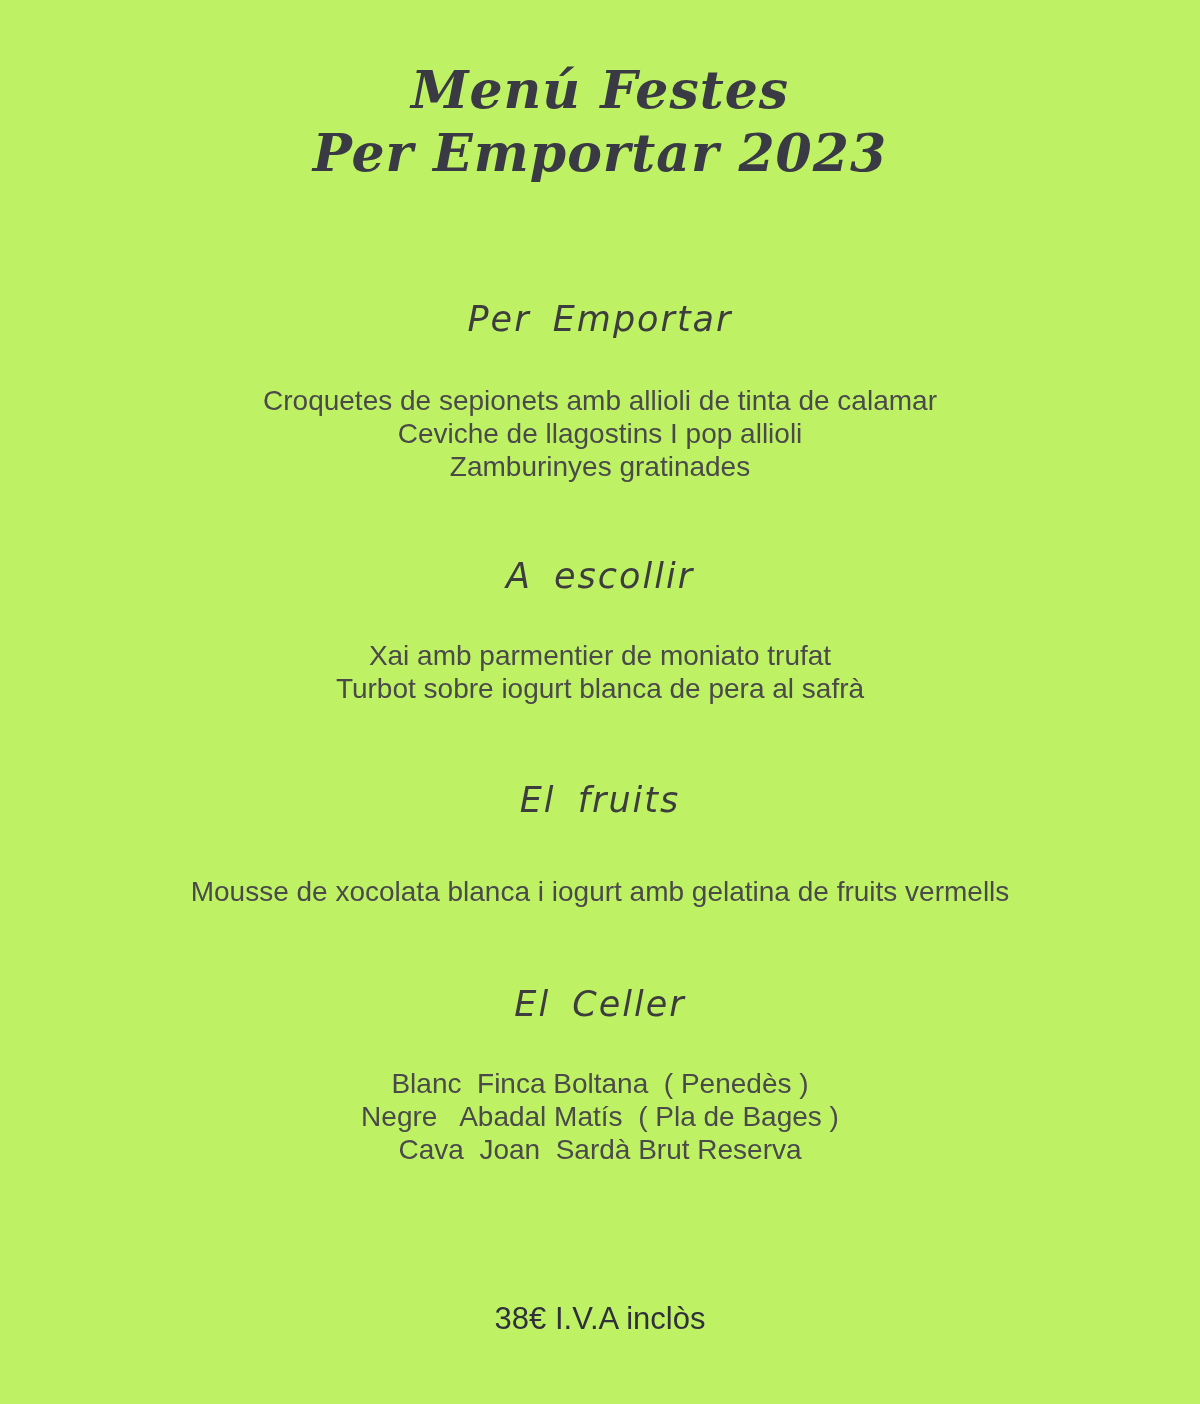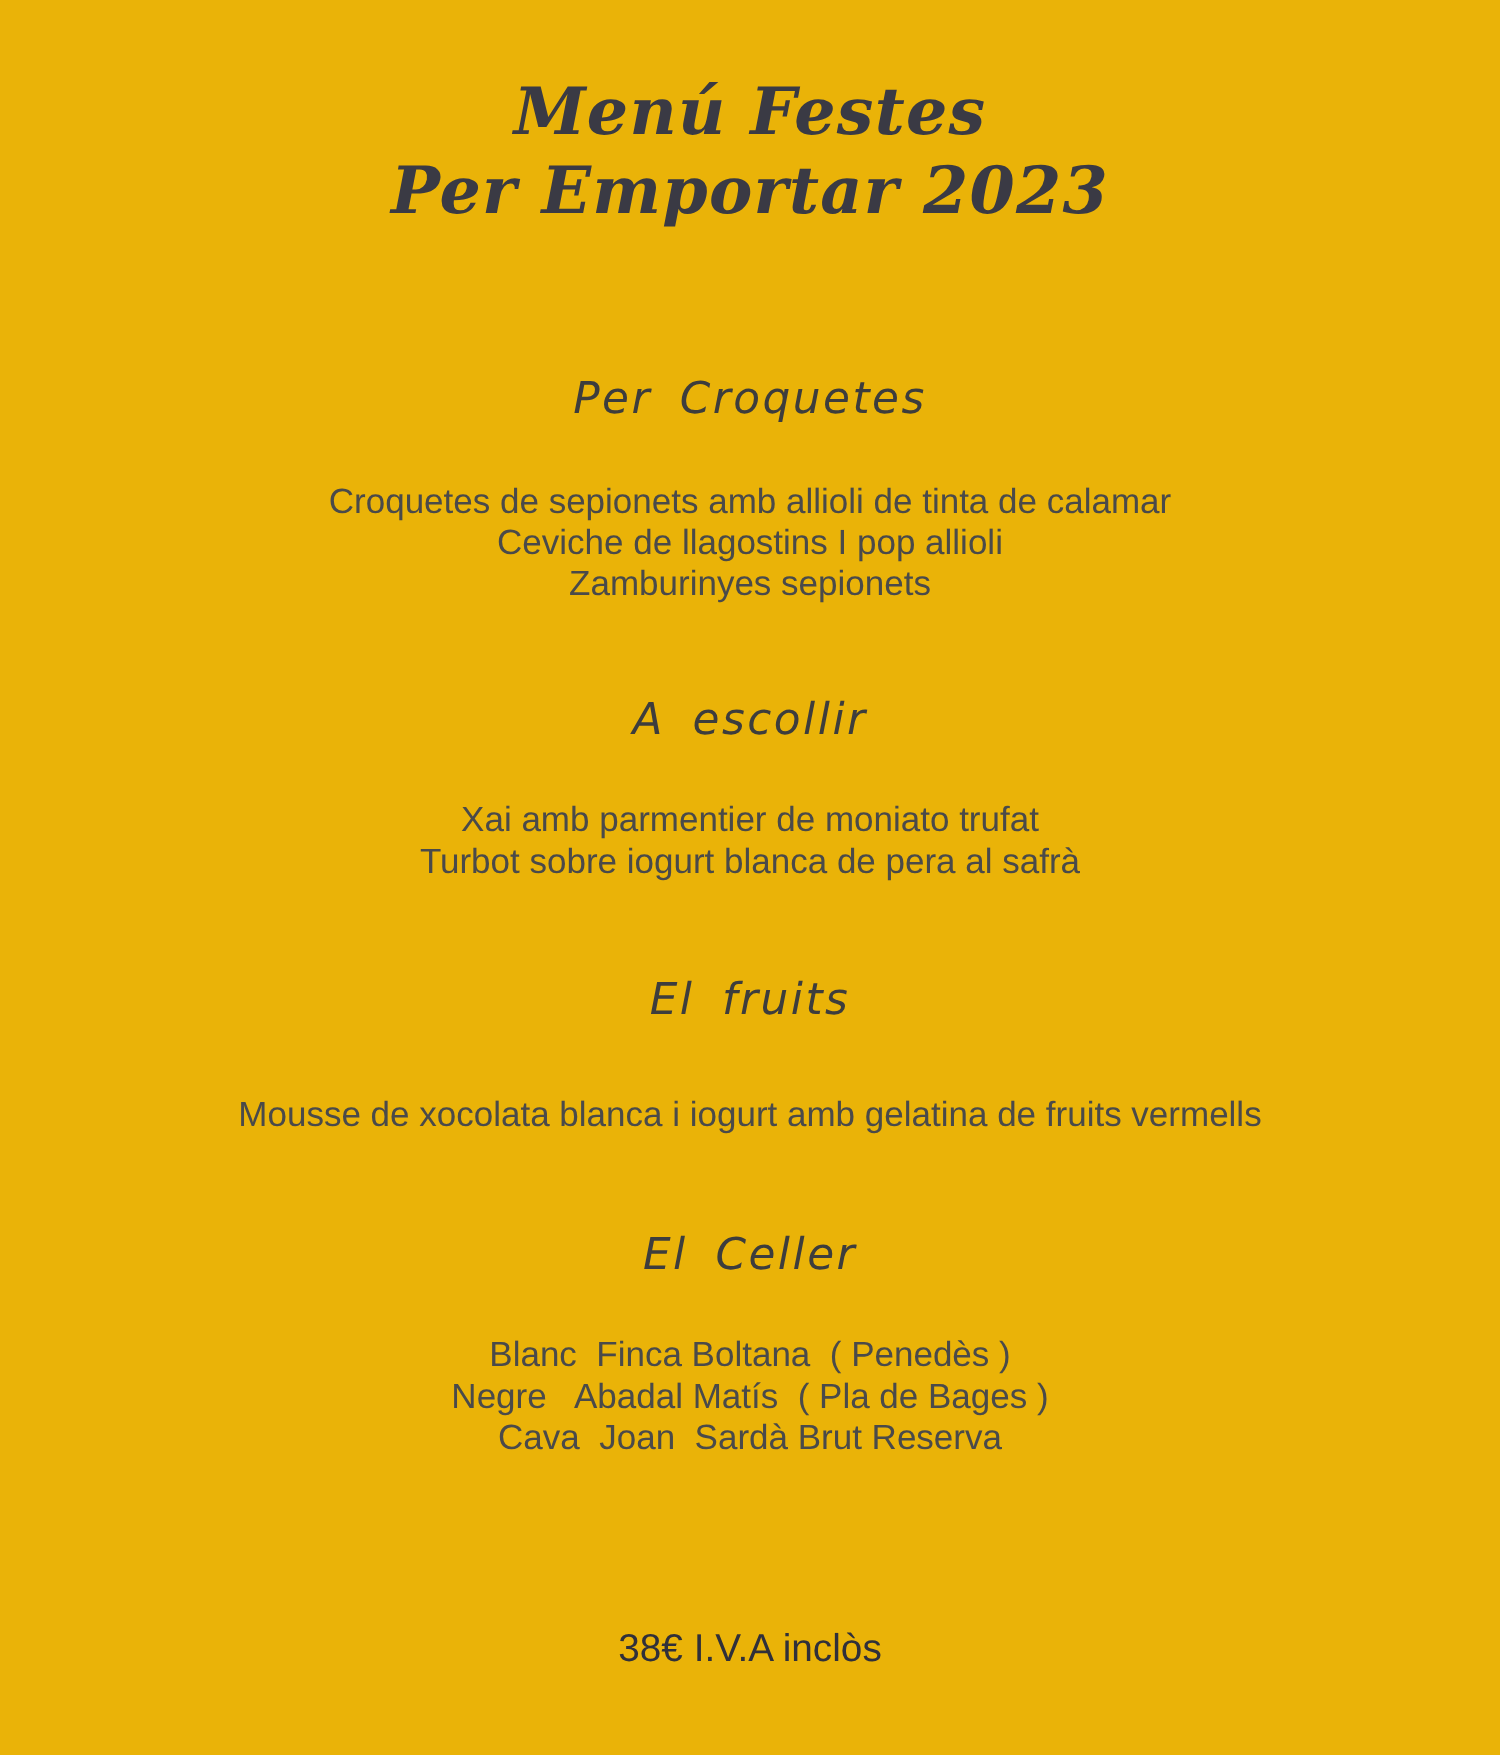--- a/index.html
+++ b/index.html
@@ -7,21 +7,21 @@
   body {
     width: 1200px;
     height: 1404px;
     margin: 0 auto;
     font-family: "Liberation Sans", sans-serif;
     overflow: hidden;
   }
   .page {
     width: 1200px;
     height: 1404px;
-    background: #eab308;
+    background: #bef264;
     text-align: center;
   }
   .title {
     padding-top: 58px;
     font-family: "DejaVu Serif", serif;
     font-style: italic;
     font-weight: 700;
     font-size: 52px;
     line-height: 63px;
     color: #3a3a44;
@@ -64,25 +64,25 @@
 <body>
 
 <div class="page">
 
   <header class="title">
     <div>Menú Festes</div>
     <div>Per Emportar 2023</div>
   </header>
 
   <section class="menu-section sec-compartir">
-    <h2 class="section-heading">Per Croquetes</h2>
+    <h2 class="section-heading">Per Emportar</h2>
     <div class="items">
       <div class="menu-item">Croquetes de sepionets amb allioli de tinta de calamar</div>
       <div class="menu-item">Ceviche de llagostins I pop allioli</div>
-      <div class="menu-item">Zamburinyes sepionets</div>
+      <div class="menu-item">Zamburinyes gratinades</div>
     </div>
   </section>
 
   <section class="menu-section sec-escollir">
     <h2 class="section-heading">A escollir</h2>
     <div class="items">
       <div class="menu-item">Xai amb parmentier de moniato trufat</div>
       <div class="menu-item">Turbot sobre iogurt blanca de pera al safrà</div>
     </div>
   </section>

